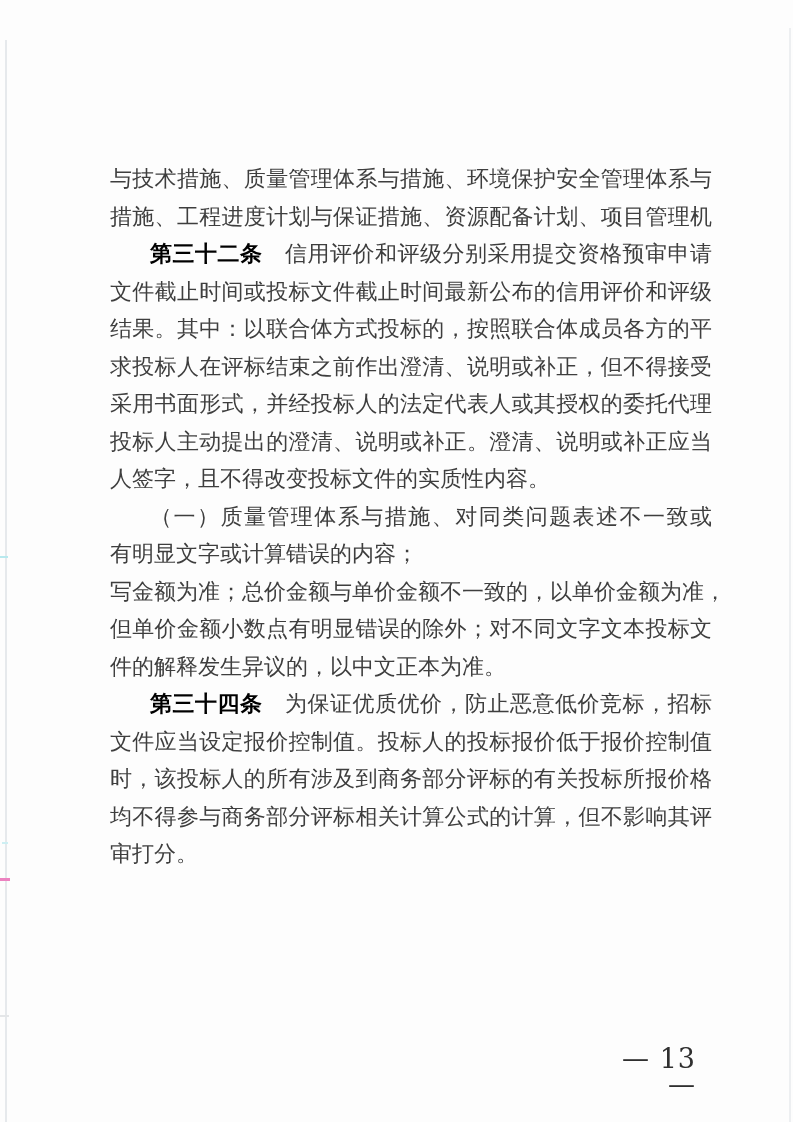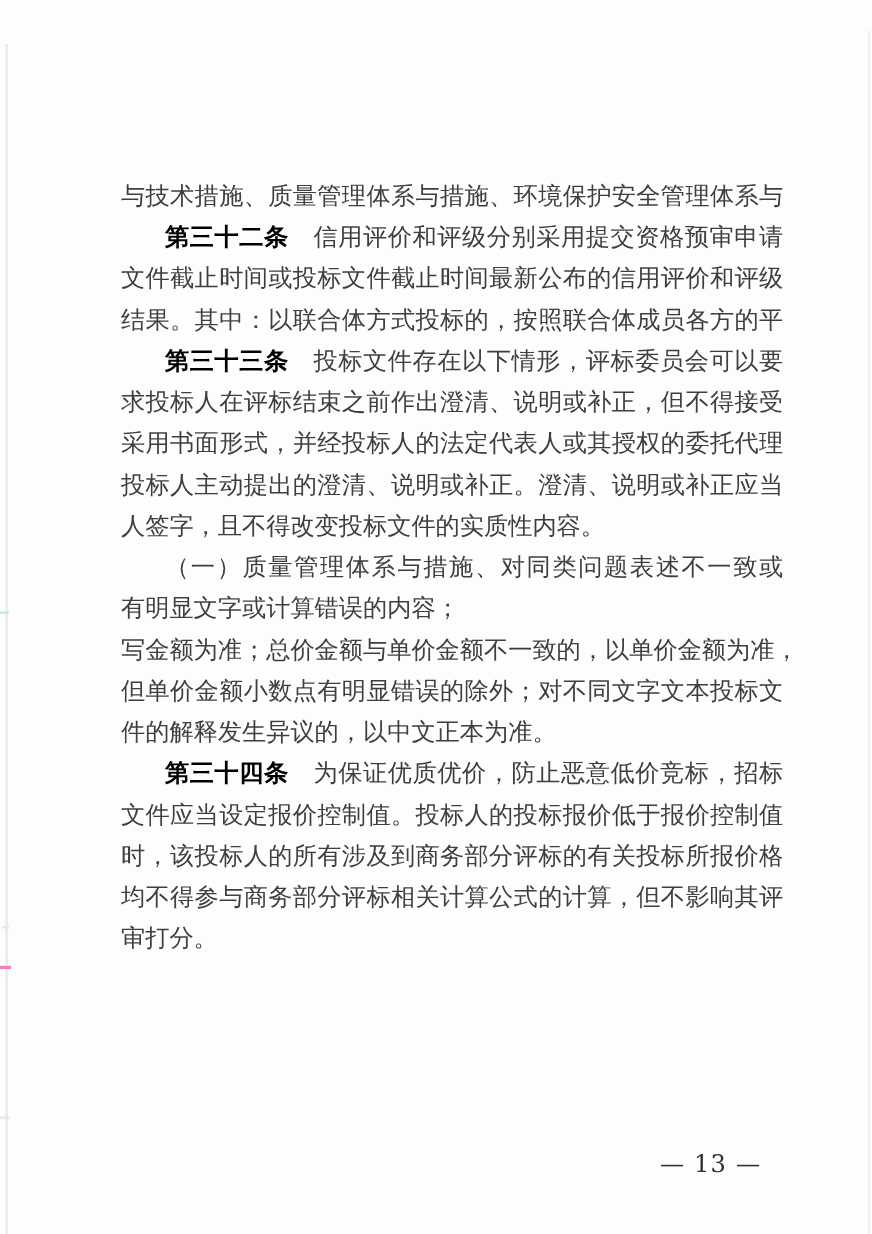--- a/index.html
+++ b/index.html
@@ -43,22 +43,22 @@
   }
   .bold {
     font-weight: 700;
     color: #000000;
   }
   .footer-page {
     position: absolute;
     top: 1046px;
     left: 596px;
     width: 100px;
-    text-align: center;
-    font-size: 22px;
+    text-align: right;
+    font-size: 27px;
     line-height: 26px;
     color: #2f2f2f;
     letter-spacing: 1px;
   }
   
   .edge-line-left {
     position: absolute;
     left: 5px;
     top: 40px;
     bottom: 0;
@@ -86,24 +86,24 @@
 
   <div class="edge-line-left"></div>
   <div class="edge-line-right"></div>
   <div class="mark mark-cyan1"></div>
   <div class="mark mark-cyan2"></div>
   <div class="mark mark-pink"></div>
   <div class="mark mark-gray"></div>
 
   <div class="doc-body">
       <div class="line just"><span>与技术措施、质量管理体系与措施、环境保护安全管理体系与</span></div>
+      <div class="line just"><span>措施、工程进度计划与保证措施、资源配备计划、项目管理机</span></div>
       <div class="line indent just"><span class="bold">第三十二条</span><span>　信用评价和评级分别采用提交资格预审申请</span></div>
       <div class="line just"><span>文件截止时间或投标文件截止时间最新公布的信用评价和评级</span></div>
       <div class="line just"><span>结果。其中：以联合体方式投标的，按照联合体成员各方的平</span></div>
-      <div class="line indent just"><span class="bold">第三十三条</span><span>　投标文件存在以下情形，评标委员会可以要</span></div>
       <div class="line just"><span>求投标人在评标结束之前作出澄清、说明或补正，但不得接受</span></div>
       <div class="line just"><span>采用书面形式，并经投标人的法定代表人或其授权的委托代理</span></div>
       <div class="line just"><span>投标人主动提出的澄清、说明或补正。澄清、说明或补正应当</span></div>
       <div class="line"><span>人签字，且不得改变投标文件的实质性内容。</span></div>
       <div class="line indent just"><span>（一）质量管理体系与措施、对同类问题表述不一致或</span></div>
       <div class="line"><span>有明显文字或计算错误的内容；</span></div>
       <div class="line just"><span>写金额为准；总价金额与单价金额不一致的，以单价金额为准，</span></div>
       <div class="line just"><span>但单价金额小数点有明显错误的除外；对不同文字文本投标文</span></div>
       <div class="line"><span>件的解释发生异议的，以中文正本为准。</span></div>
       <div class="line indent just"><span class="bold">第三十四条</span><span>　为保证优质优价，防止恶意低价竞标，招标</span></div>

